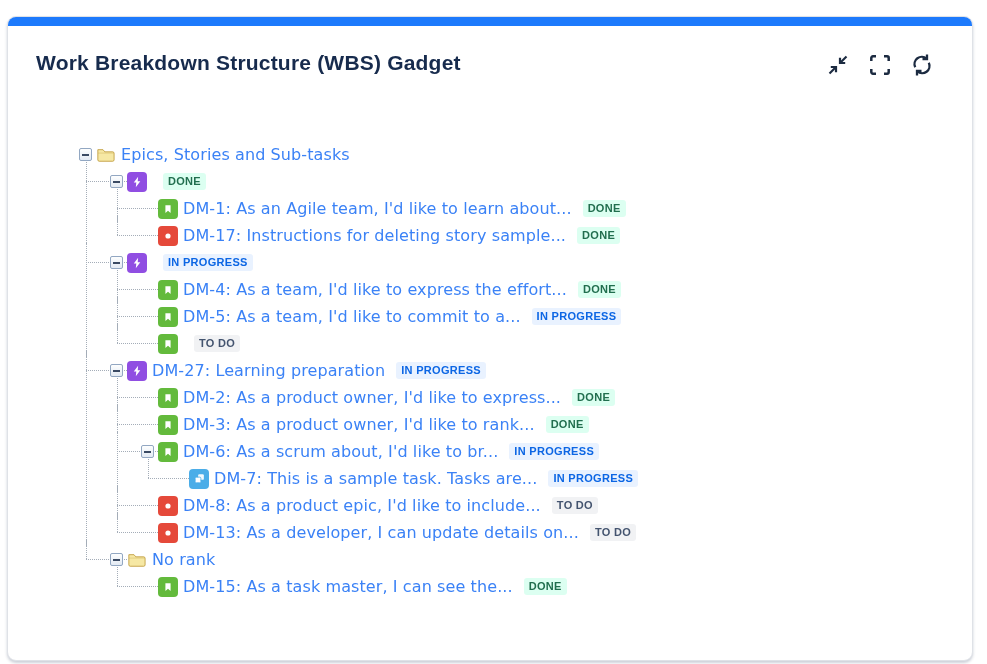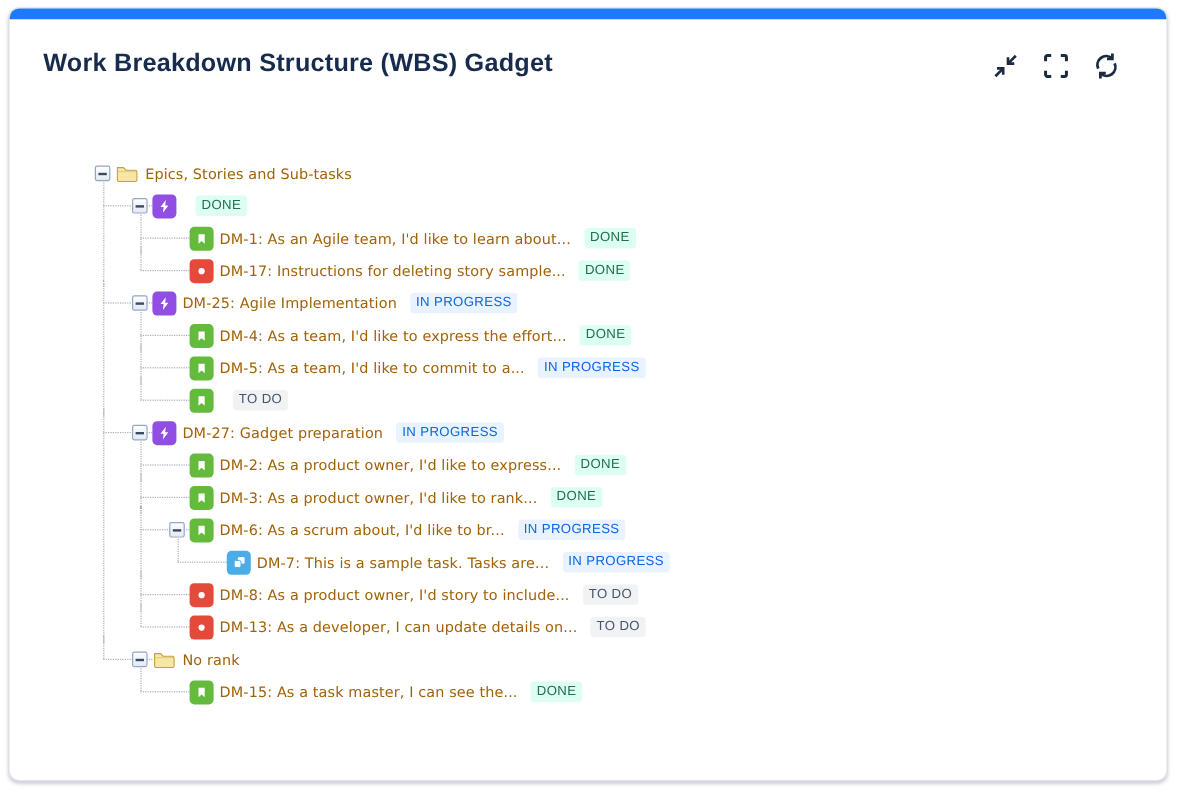--- a/index.html
+++ b/index.html
@@ -1,19 +1,19 @@
 <!DOCTYPE html>
 <html><head>
 <meta charset="utf-8">
 <style>
   html,body{margin:0;padding:0;background:#fff;}
   body{width:987px;height:664px;overflow:hidden;font-family:"DejaVu Sans",sans-serif;position:relative;}
 
   .card{
-    position:absolute;left:7px;top:6px;width:966px;height:645px;box-sizing:border-box;
+    position:absolute;left:7px;top:16px;width:966px;height:645px;box-sizing:border-box;
     background:#fff;border:1px solid #dfe2e7;border-radius:9px;
     box-shadow:0 2px 3px rgba(23,43,77,.22);
   }
   .topbar{height:9px;border-radius:8px 8px 0 0;}
 
   .header{display:flex;align-items:flex-start;justify-content:space-between;padding:25px 38px 0 28px;}
   .title{
     font-family:"Liberation Sans",sans-serif;font-size:21px;font-weight:700;
     color:#172B4D;margin:0;letter-spacing:.2px;
   }
@@ -45,26 +45,26 @@
     display:flex;align-items:center;justify-content:center;
   }
   .expander i{display:block;width:7px;height:2px;background:#3A4A63;}
 
   .type-icon{width:20px;height:20px;flex:none;margin-right:5px;border-radius:4px;
     display:flex;align-items:center;justify-content:center;position:relative;z-index:1;}
   .type-icon.folder{border-radius:0;background:none;}
   .type-icon svg{display:block;}
 
   .label{
-    font-size:12px;color:#a16207;white-space:nowrap;cursor:pointer;line-height:1;
+    font-size:16px;color:#3b82f6;white-space:nowrap;cursor:pointer;line-height:1;
     letter-spacing:.1px;
   }
   .badge{
     margin-left:11px;padding:2px 5px 2px;border-radius:3px;white-space:nowrap;
-    font-family:"Liberation Sans",sans-serif;font-size:11px;font-weight:400;
+    font-family:"Liberation Sans",sans-serif;font-size:11px;font-weight:700;
     letter-spacing:.3px;line-height:1.25;
   }
 </style>
 </head>
 <body>
 
 <div class="card">
   <div class="topbar" id="topbar" style="background: rgb(29, 122, 252);"></div>
 
   <div class="header">
@@ -161,21 +161,20 @@
                 <span class="gutter">
                   <span class="expander">
                     <i></i>
                   </span>
                 </span>
                 <span class="type-icon epic" style="background: rgb(144, 78, 226);">
                   <svg width="14" height="14" viewBox="0 0 20 20">
       <path d="M11.6 2.4 5.4 10.6h3.6L8.3 17.6l6.4-8.6h-3.7z" fill="#fff"></path>
                   </svg>
                 </span>
-                <span class="label">DM-25: Agile Implementation</span>
                 <span class="badge" style="background: rgb(233, 242, 255); color: rgb(12, 102, 228);">IN PROGRESS</span>
               </div>
               <ul>
                 <li>
                   <div class="row">
                     <span class="gutter"></span>
                     <span class="type-icon story" style="background: rgb(99, 186, 60);">
                       <svg width="14" height="14" viewBox="0 0 20 20">
       <path d="M6.3 4.6h7.4v11.2l-3.7-3.2-3.7 3.2z" fill="#fff"></path>
                       </svg>
@@ -214,21 +213,21 @@
                 <span class="gutter">
                   <span class="expander">
                     <i></i>
                   </span>
                 </span>
                 <span class="type-icon epic" style="background: rgb(144, 78, 226);">
                   <svg width="14" height="14" viewBox="0 0 20 20">
       <path d="M11.6 2.4 5.4 10.6h3.6L8.3 17.6l6.4-8.6h-3.7z" fill="#fff"></path>
                   </svg>
                 </span>
-                <span class="label">DM-27: Gadget preparation</span>
+                <span class="label">DM-27: Learning preparation</span>
                 <span class="badge" style="background: rgb(233, 242, 255); color: rgb(12, 102, 228);">IN PROGRESS</span>
               </div>
               <ul>
                 <li>
                   <div class="row">
                     <span class="gutter"></span>
                     <span class="type-icon story" style="background: rgb(99, 186, 60);">
                       <svg width="14" height="14" viewBox="0 0 20 20">
       <path d="M6.3 4.6h7.4v11.2l-3.7-3.2-3.7 3.2z" fill="#fff"></path>
                       </svg>
@@ -281,21 +280,21 @@
                   </ul>
                 </li>
                 <li>
                   <div class="row">
                     <span class="gutter"></span>
                     <span class="type-icon bug" style="background: rgb(229, 73, 58);">
                       <svg width="14" height="14" viewBox="0 0 20 20">
       <circle cx="10" cy="10" r="3.7" fill="#fff"></circle>
                       </svg>
                     </span>
-                    <span class="label">DM-8: As a product owner, I'd story to include...</span>
+                    <span class="label">DM-8: As a product epic, I'd like to include...</span>
                     <span class="badge" style="background: rgb(241, 242, 244); color: rgb(68, 84, 111);">TO DO</span>
                   </div>
                 </li>
                 <li>
                   <div class="row">
                     <span class="gutter"></span>
                     <span class="type-icon bug" style="background: rgb(229, 73, 58);">
                       <svg width="14" height="14" viewBox="0 0 20 20">
       <circle cx="10" cy="10" r="3.7" fill="#fff"></circle>
                       </svg>

